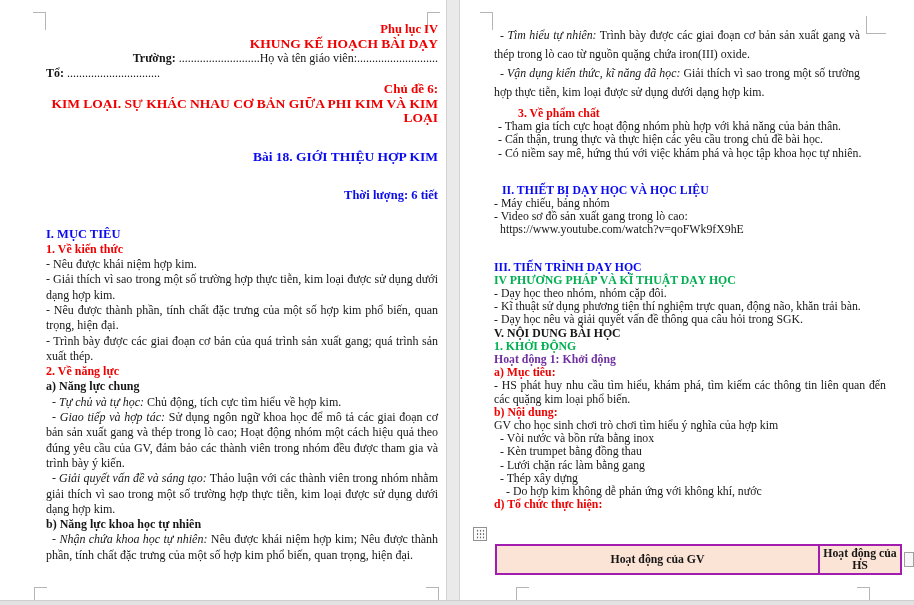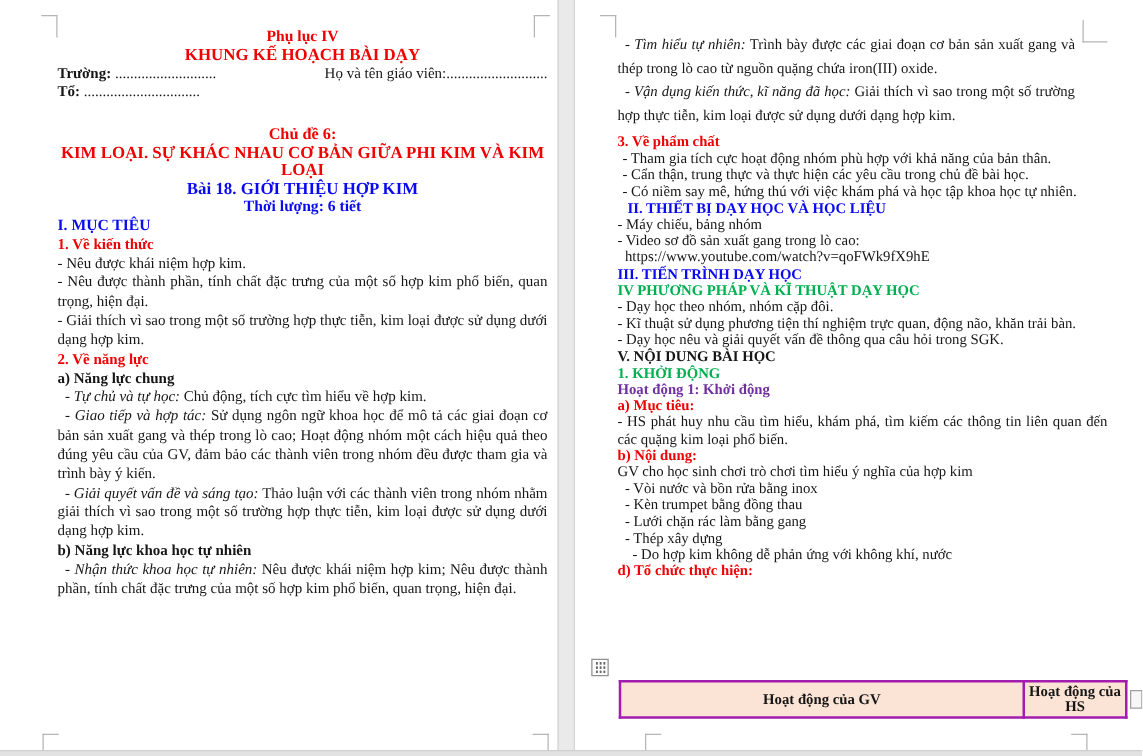--- a/index.html
+++ b/index.html
@@ -15,41 +15,41 @@
 
   
   .crop { position:absolute; width:13px; height:18px; border:0 solid #b5b5b5; }
   .c-tl { border-top-width:1px; border-right-width:1px; }
   .c-tr { border-top-width:1px; border-left-width:1px; }
   .c-bl { border-top-width:1px; border-left-width:1px; height:13px; }
   .c-br { border-top-width:1px; border-right-width:1px; height:13px; }
   .c-tr2 { border-bottom-width:1px; border-left-width:1px; width:20px; }
 
   
-  .center { text-align:center; }
+  .center { text-align:right; }
   .bold { font-weight:bold; }
   .it { font-style:italic; }
   .just { text-align:justify; }
   .ind { text-indent:6px; }
   .red { color:#f00000; }
-  .blue { color:#0a0af0; }
+  .blue { color:#0a0af0;margin-top:24px; }
   .green { color:#00b050; }
   .purple { color:#7030a0; }
   .f13 { font-size:13.5px; }
   .f125 { font-size:12.5px; }
 
   .content-left { position:absolute; left:46px; top:22px; width:392px;
                   font-size:12px; line-height:15.3px; }
   .tb { line-height:14.5px; }
-  .row { display:flex; justify-content:space-between; }
+  .row { display:flex; justify-content:flex-end; }
 
   .content-right { position:absolute; left:494px; top:26px; width:392px;
                    font-size:11.8px; line-height:13.2px; }
   .blockA { line-height:19px; padding-right:26px; }
-  .mt { margin-top:5px; }
+  .mt { margin-top:5px;margin-left:24px; }
   .pl4 { padding-left:4px; }
   .pl6 { padding-left:6px; }
   .pl8 { padding-left:8px; }
   .pl12 { padding-left:12px; }
 
   
   .gv-table { position:absolute; left:495px; top:544px; width:405px; border-collapse:collapse; table-layout:fixed; }
   .gv-table td { border:2px solid #a21caf; background:#fbe4d6; font-weight:bold;
                  font-size:11.8px; text-align:center; vertical-align:middle;
                  line-height:12.4px; padding:1px 2px; }
@@ -83,41 +83,42 @@
   <div class="crop c-br" style="left:857px;top:587px;"></div>
 
   <div class="content-left">
     <div class="tb">
       <div class="center red bold f125">Phụ lục IV</div>
       <div class="center red bold f13">KHUNG KẾ HOẠCH BÀI DẠY</div>
       <div class="row">
         <span><b>Trường:</b><span> ...........................</span></span>
         <span><span>Họ và tên giáo viên:</span><span>...........................</span></span>
       </div>
-      <div style="margin-bottom:20px;"><b>Tổ:</b><span> ...............................</span></div>
+      <div style="margin-bottom:2px;"><b>Tổ:</b><span> ...............................</span></div>
       <div class="center red bold" style="font-size:13px;">Chủ đề 6:</div>
       <div class="center red bold f13">KIM LOẠI. SỰ KHÁC NHAU CƠ BẢN GIỮA PHI KIM VÀ KIM LOẠI</div>
       <div class="center blue bold f13">Bài 18. GIỚI THIỆU HỢP KIM</div>
       <div class="center blue bold f125">Thời lượng: 6 tiết</div>
     </div>
 
     <div class="blue bold f125">I. MỤC TIÊU</div>
     <div class="red bold">1. Về kiến thức</div>
     <div class="just">- Nêu được khái niệm hợp kim.</div>
+    <div class="just">- Giải thích vì sao trong một số trường hợp thực tiễn, kim loại được sử dụng dưới dạng hợp kim.</div>
     <div class="just">- Nêu được thành phần, tính chất đặc trưng của một số hợp kim phổ biến, quan trọng, hiện đại.</div>
-    <div class="just">- Giải thích vì sao trong một số trường hợp thực tiễn, kim loại được sử dụng dưới dạng hợp kim.</div>
+    <div class="just">- Trình bày được các giai đoạn cơ bản của quá trình sản xuất gang; quá trình sản xuất thép.</div>
 
     <div class="red bold">2. Về năng lực</div>
     <div class="bold">a) Năng lực chung</div>
     <div class="just ind"><span class="it">- Tự chủ và tự học:</span><span> Chủ động, tích cực tìm hiểu về hợp kim.</span></div>
     <div class="just ind"><span class="it">- Giao tiếp và hợp tác:</span><span> Sử dụng ngôn ngữ khoa học để mô tả các giai đoạn cơ bản sản xuất gang và thép trong lò cao; Hoạt động nhóm một cách hiệu quả theo đúng yêu cầu của GV, đảm bảo các thành viên trong nhóm đều được tham gia và trình bày ý kiến.</span></div>
     <div class="just ind"><span class="it">- Giải quyết vấn đề và sáng tạo:</span><span> Thảo luận với các thành viên trong nhóm nhằm giải thích vì sao trong một số trường hợp thực tiễn, kim loại được sử dụng dưới dạng hợp kim.</span></div>
 
     <div class="bold">b) Năng lực khoa học tự nhiên</div>
-    <div class="just ind"><span class="it">- Nhận thức khoa học tự nhiên:</span><span> Nêu được khái niệm hợp kim; Nêu được thành phần, tính chất đặc trưng của một số hợp kim phổ biến, quan trọng, hiện đại.</span></div>
+    <div class="just ind"><span class="it">- Nhận chứa khoa học tự nhiên:</span><span> Nêu được khái niệm hợp kim; Nêu được thành phần, tính chất đặc trưng của một số hợp kim phổ biến, quan trọng, hiện đại.</span></div>
   </div>
 
   <div class="content-right">
     <div class="blockA">
       <div class="just ind"><span class="it">- Tìm hiểu tự nhiên:</span><span> Trình bày được các giai đoạn cơ bản sản xuất gang và thép trong lò cao từ nguồn quặng chứa iron(III) oxide.</span></div>
       <div class="just ind"><span class="it">- Vận dụng kiến thức, kĩ năng đã học:</span><span> Giải thích vì sao trong một số trường hợp thực tiễn, kim loại được sử dụng dưới dạng hợp kim.</span></div>
     </div>
 
     <div class="red bold mt">3. Về phẩm chất</div>
     <div class="pl4">- Tham gia tích cực hoạt động nhóm phù hợp với khả năng của bản thân.</div>

